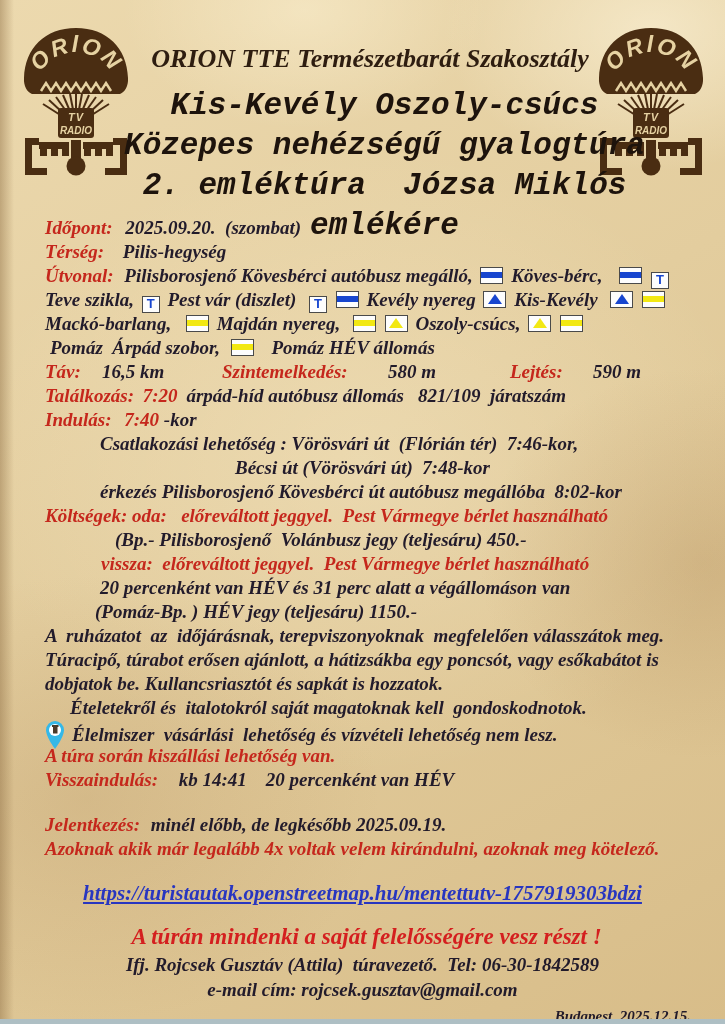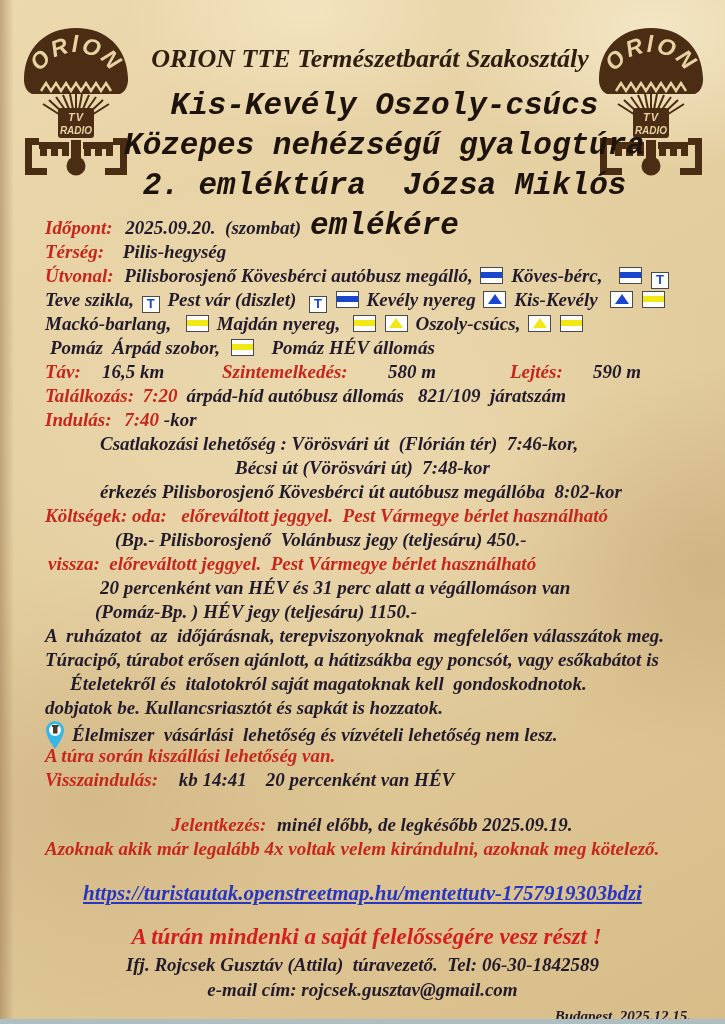--- a/index.html
+++ b/index.html
@@ -38,25 +38,25 @@
   .headlines div{font-size:31px;line-height:40px;white-space:pre-wrap;}
 
   .content{position:absolute;top:216px;left:0;width:725px;}
   .row{position:relative;padding-left:45px;padding-right:26px;height:24px;line-height:24px;font-size:19px;color:#221b2b;}
   .row span{white-space:pre-wrap;}
   .lbl{color:#c5271c;}
   .red{color:#c5271c;}
   .val{color:#221b2b;}
   .ind100{padding-left:100px;}
   .ind115{padding-left:115px;}
-  .ind105{padding-left:48px;}
+  .ind105{padding-left:101px;}
   .ind95{padding-left:95px;}
   .ind235{padding-left:235px;}
   .ind70{padding-left:70px;}
-  .gap{margin-top:21px;text-align:center;}
+  .gap{margin-top:21px;}
 
   .abs{position:absolute;top:0;}
 
   
   .tm{display:inline-block;width:21px;height:15px;background:#fdfdfd;border:1px solid #4a4a4a;
       vertical-align:-2px;position:relative;margin:0 3px;font-style:normal;}
   .tm.pair{margin-right:1px;}
   .tm-bstripe::after,.tm-ystripe::after{content:"";position:absolute;left:0;right:0;top:4px;height:6px;}
   .tm-bstripe::after{background:#1846cf;}
   .tm-ystripe::after{background:#f2e813;}
@@ -275,26 +275,26 @@
     <div class="row ind95">
       <span class="val">(Pomáz-Bp. ) HÉV jegy (teljesáru) 1150.-</span>
     </div>
 
     <div class="row">
       <span class="val">A  ruházatot  az  időjárásnak, terepviszonyoknak  megfelelően válasszátok meg.</span>
     </div>
     <div class="row">
       <span class="val">Túracipő, túrabot erősen ajánlott, a hátizsákba egy poncsót, vagy esőkabátot is</span>
     </div>
+    <div class="row">
+      <span class="val">dobjatok be. Kullancsriasztót és sapkát is hozzatok.</span>
+    </div>
+
     <div class="row ind70">
       <span class="val">Ételetekről és  italotokról saját magatoknak kell  gondoskodnotok.</span>
-    </div>
-
-    <div class="row">
-      <span class="val">dobjatok be. Kullancsriasztót és sapkát is hozzatok.</span>
     </div>
 
     <div class="row" style="padding-left:48px">
       <span class="pin"><svg width="22" height="30" viewBox="0 0 22 30">
             <path d="M11,29 C11,29 2,17 2,10 A9,9 0 1 1 20,10 C20,17 11,29 11,29 Z" fill="#35b8e8"></path>
             <circle cx="11" cy="10" r="6" fill="#ffffff"></circle>
             <rect x="9" y="6.5" width="4.5" height="7" fill="#4a3a2a"></rect>
             <rect x="8" y="5" width="6.5" height="2" fill="#4a3a2a"></rect>
           </svg></span><span class="val">Élelmiszer  vásárlási  lehetőség és vízvételi lehetőség nem lesz.</span>
     </div>

